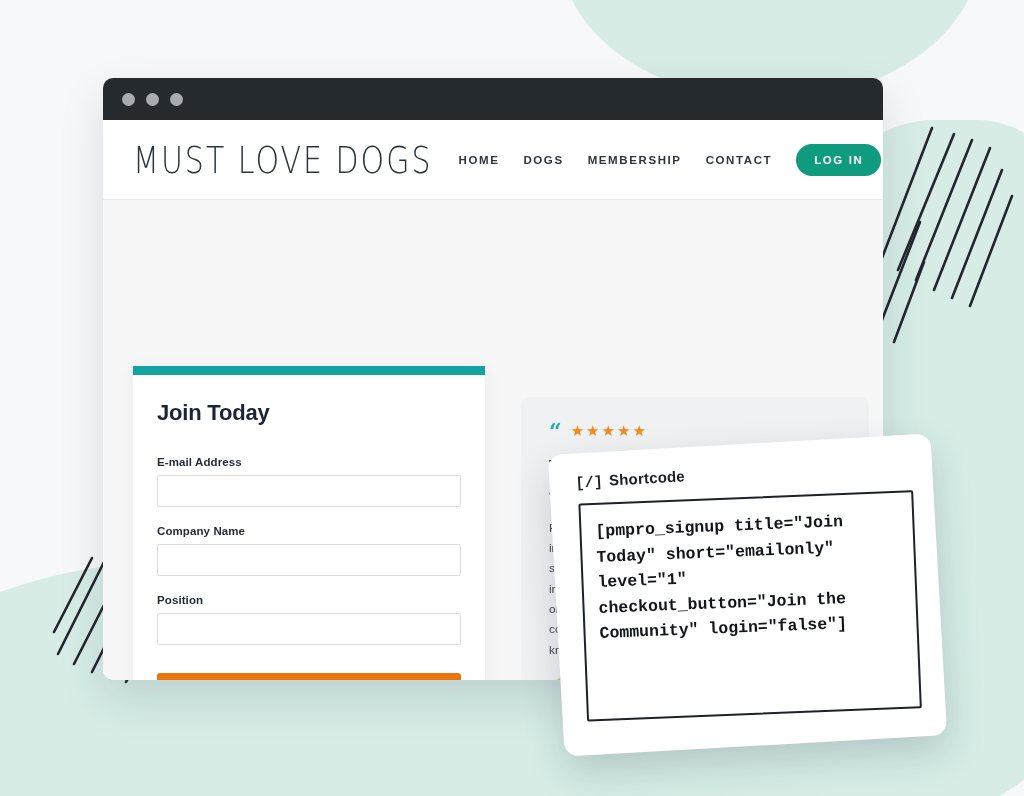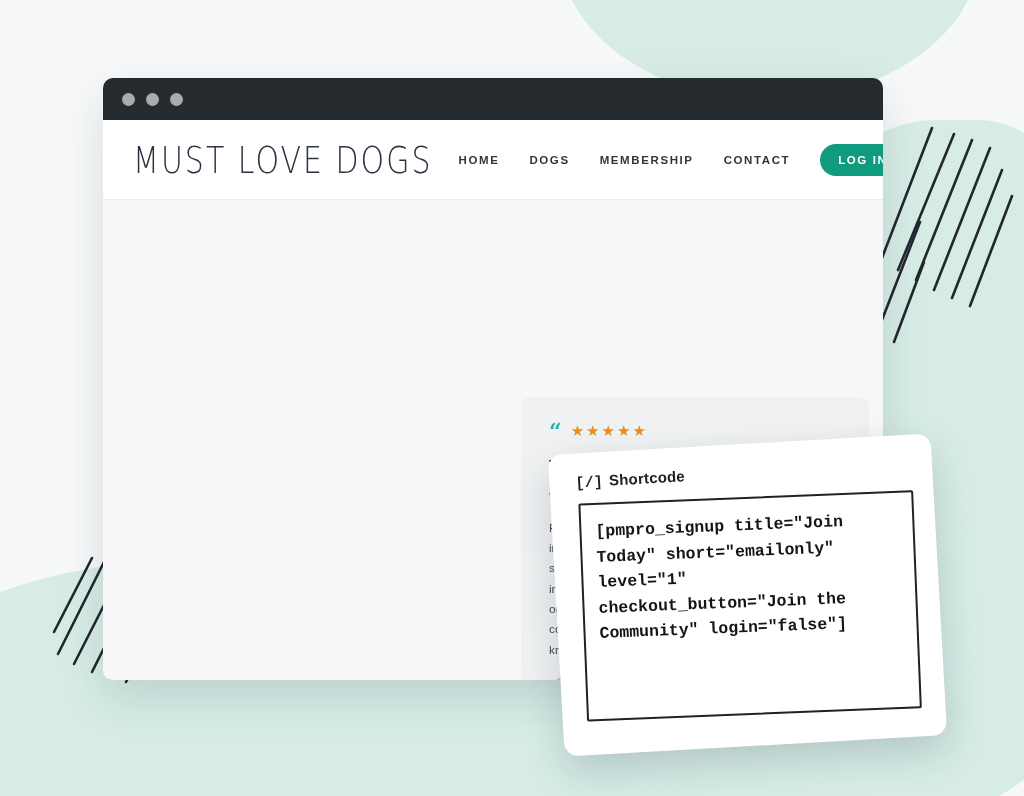--- a/index.html
+++ b/index.html
@@ -55,21 +55,21 @@
     display: flex; align-items: center;
     padding: 0 28px 0 30px;
     border-bottom: 1px solid #ececed;
   }
   #logo {
     font-family: "DejaVu Sans", sans-serif;
     font-size: 30px; letter-spacing: 2px; color: #2b3340;
     font-weight: 300; white-space: nowrap;
     transform: scaleY(1.25); transform-origin: left center;
   }
-  #nav { display: flex; align-items: center; gap: 30px; margin-left: 26px; }
+  #nav { display: flex; align-items: center; gap: 24px; margin-left: 26px; }
   .nav-link {
     font-size: 11.5px; font-weight: bold; letter-spacing: 1.6px;
     color: #2f3640; text-decoration: none; white-space: nowrap;
   }
   #login-btn {
     background: #0f9b7e; color: #fff;
     font-size: 11.5px; font-weight: bold; letter-spacing: 1.6px;
     padding: 10px 18px; border-radius: 20px; border: none;
     white-space: nowrap; cursor: pointer;
   }
@@ -200,20 +200,44 @@
         <a class="nav-link" href="#">HOME</a>
         <a class="nav-link" href="#">DOGS</a>
         <a class="nav-link" href="#">MEMBERSHIP</a>
         <a class="nav-link" href="#">CONTACT</a>
         <button id="login-btn">LOG IN</button>
       </nav>
     </div>
 
     <div id="site-body">
 
+      <div id="signup-card">
+        <div class="bar-teal"></div>
+        <div id="signup-inner">
+          <div id="form-title">Join Today</div>
+
+          <div class="field">
+            <div class="field-label">E-mail Address</div>
+            <input class="field-input" type="text" placeholder="" style="">
+          </div>
+
+          <div class="field">
+            <div class="field-label">Company Name</div>
+            <input class="field-input" type="text" placeholder="" style="">
+          </div>
+
+          <div class="field">
+            <div class="field-label">Position</div>
+            <input class="field-input" type="text" placeholder="" style="">
+          </div>
+
+          <button id="submit-btn">Sign Up Now</button>
+        </div>
+
+      </div>
 
       <div id="testimonial-card">
         <div id="rating-row">
           <span id="quote-mark">“</span>
           <span id="stars">★★★★★</span>
         </div>
         <div id="testimonial-title">This membership has been an amazing asset!</div>
         <div id="testimonial-body">From the moment I signed up, I was warmly welcomed into a vibrant community of like-minded individuals who share my passion and interests. The members are incredibly supportive and always willing to lend a hand or share their expertise. I have made countless connections and learned so much from the wealth of knowledge here.</div>
         <div id="avatar"></div>
       </div>

